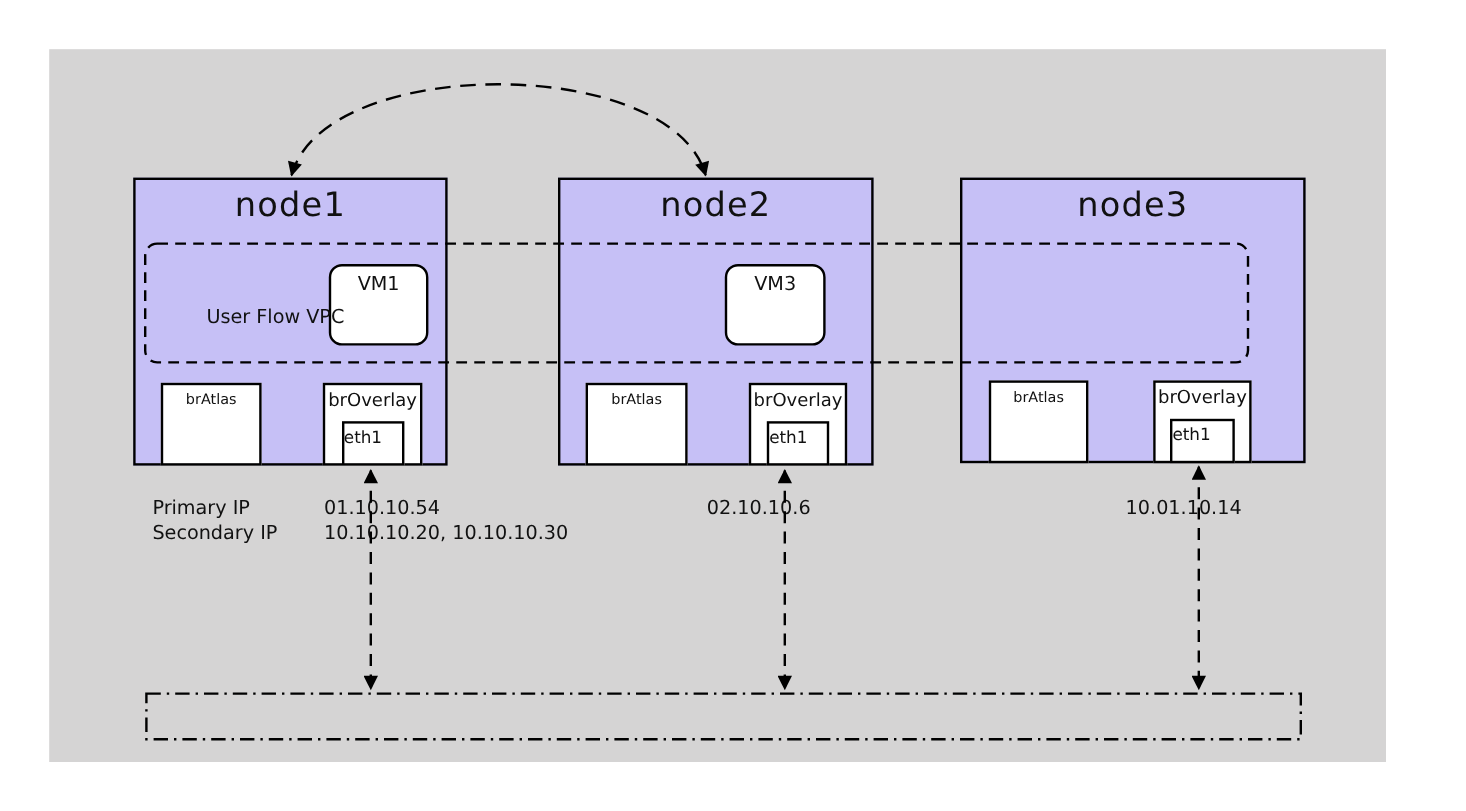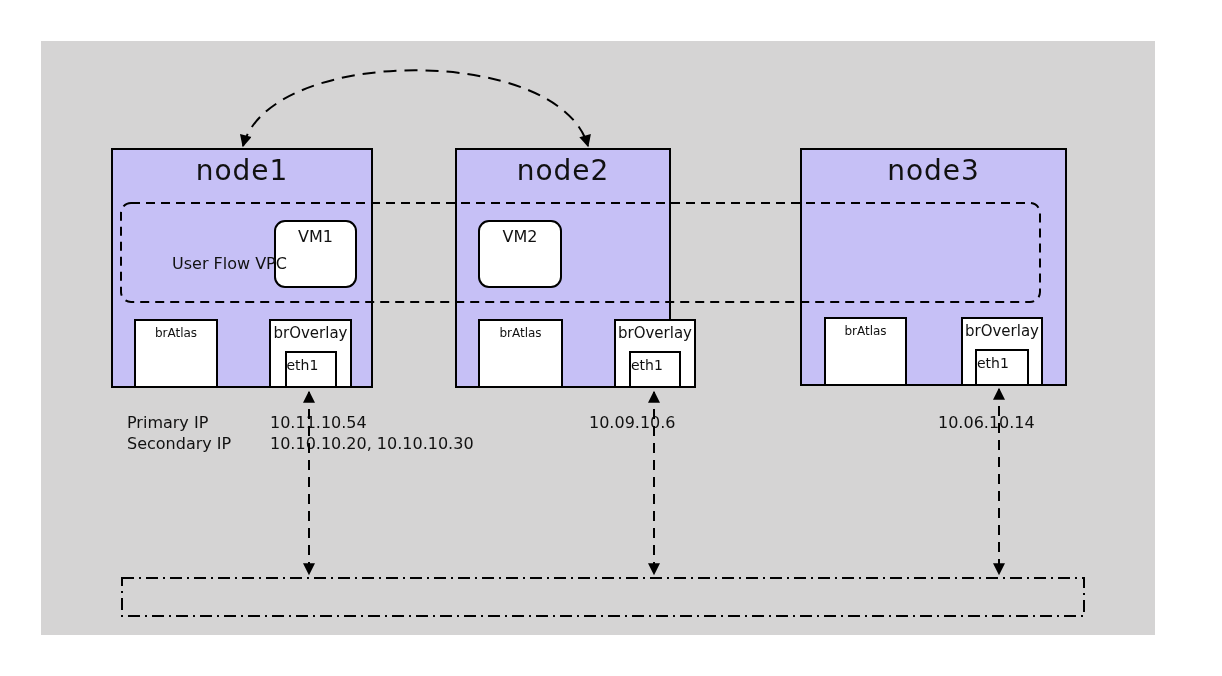--- a/index.html
+++ b/index.html
@@ -55,47 +55,47 @@
     <div class="node" style="left:70px;top:107px;width:262px;height:240px;">
       <div class="node-title">node1</div>
       <div class="white-box vm-box" style="left:161px;top:70px;width:83px;height:68px;">VM1</div>
       <div class="white-box bratlas-box" style="left:21px;top:169px;width:84px;height:69px;">brAtlas</div>
       <div class="white-box broverlay-box" style="left:156px;top:169px;width:83px;height:69px;">
         <span>brOverlay</span>
         <div class="eth-box">eth1</div>
       </div>
     </div>
 
-    <div class="node" style="left:414px;top:107px;width:216px;height:240px;">
+    <div class="node" style="left:424px;top:107px;width:263px;height:240px;">
       <div class="node-title">node2</div>
-      <div class="white-box vm-box" style="left:21px;top:70px;width:84px;height:68px;">VM2</div>
+      <div class="white-box vm-box" style="left:137px;top:70px;width:84px;height:68px;">VM3</div>
       <div class="white-box bratlas-box" style="left:21px;top:169px;width:85px;height:69px;">brAtlas</div>
       <div class="white-box broverlay-box" style="left:157px;top:169px;width:82px;height:69px;">
         <span>brOverlay</span>
         <div class="eth-box">eth1</div>
       </div>
     </div>
 
-    <div class="node" style="left:759px;top:107px;width:267px;height:238px;">
+    <div class="node" style="left:759px;top:107px;width:288px;height:238px;">
       <div class="node-title">node3</div>
       <div class="white-box bratlas-box" style="left:22px;top:167px;width:83px;height:69px;">brAtlas</div>
       <div class="white-box broverlay-box" style="left:159px;top:167px;width:82px;height:69px;">
         <span>brOverlay</span>
         <div class="eth-box" style="width:54px;">eth1</div>
       </div>
     </div>
 
     <div class="label uf-label">User Flow VPC</div>
 
     <div class="label ip-text" style="left:86px;top:372px;">Primary IP</div>
-    <div class="label ip-text" style="left:229px;top:372px;">10.11.10.54</div>
+    <div class="label ip-text" style="left:229px;top:372px;">01.10.10.54</div>
     <div class="label ip-text" style="left:86px;top:393px;">Secondary IP</div>
     <div class="label ip-text" style="left:229px;top:393px;">10.10.10.20, 10.10.10.30</div>
-    <div class="label ip-text" style="left:548px;top:372px;">10.09.10.6</div>
-    <div class="label ip-text" style="left:897px;top:372px;">10.06.10.14</div>
+    <div class="label ip-text" style="left:548px;top:372px;">02.10.10.6</div>
+    <div class="label ip-text" style="left:897px;top:372px;">10.01.10.14</div>
 
   </div>
 
   <svg class="overlay" viewBox="0 0 1222 676">
     <defs>
       <marker id="arr" viewBox="0 0 10 10" refX="9" refY="5" markerWidth="7" markerHeight="6" orient="auto-start-reverse">
         <path d="M0,0 L10,5 L0,10 z" fill="#000"></path>
       </marker>
     </defs>
 

